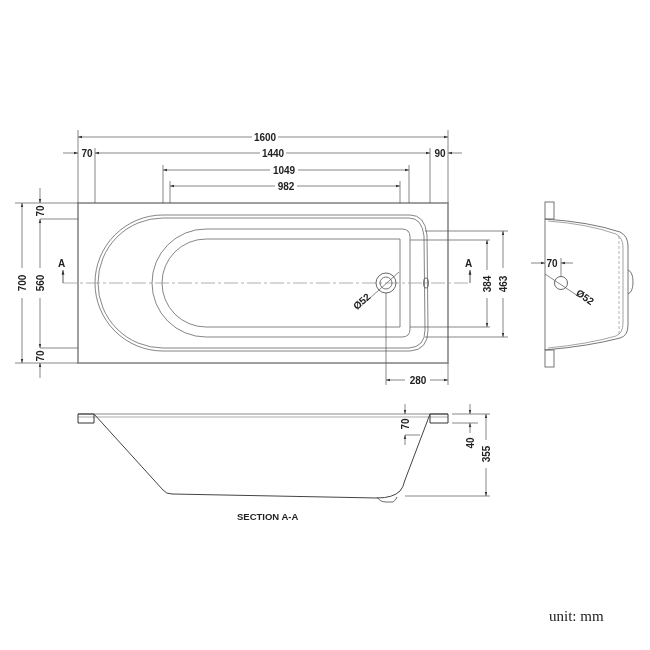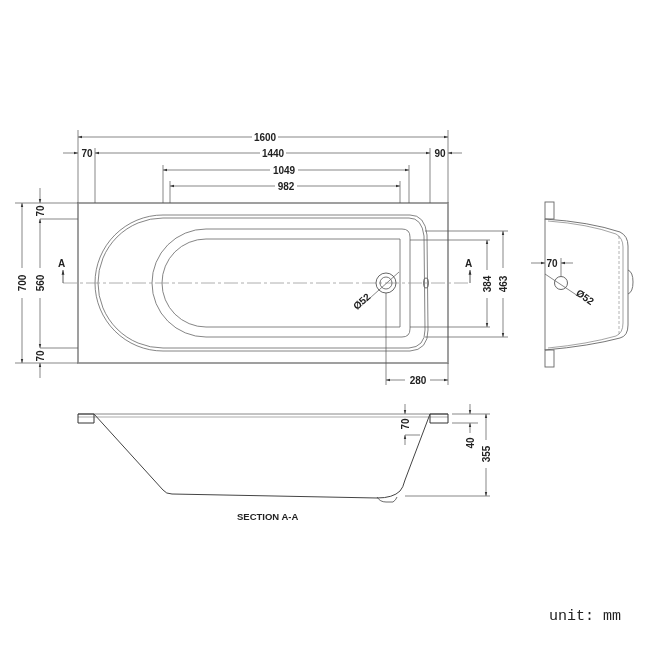--- a/index.html
+++ b/index.html
@@ -1,20 +1,20 @@
 <!DOCTYPE html>
 <html><head>
 <meta charset="utf-8">
 <style>
   html,body{margin:0;padding:0;background:#ffffff;}
   body{width:650px;height:650px;position:relative;overflow:hidden;font-family:"Liberation Sans",sans-serif;}
   #drawing{position:absolute;left:0;top:0;width:650px;height:650px;}
   .dimtxt{font-family:"Liberation Sans",sans-serif;font-weight:bold;font-size:10px;fill:#222;}
   .caption{font-family:"Liberation Sans",sans-serif;font-weight:bold;font-size:9.5px;fill:#222;}
-  .unit{position:absolute;left:549px;top:608px;font-family:Liberation Mono, monospace;font-size:15px;color:#222;}
+  .unit{position:absolute;left:549px;top:608px;font-family:Liberation Serif, serif;font-size:15px;color:#222;}
 </style>
 </head>
 <body>
 
 <svg id="drawing" viewBox="0 0 650 650" xmlns="http://www.w3.org/2000/svg">
   <defs>
     <marker id="arr" viewBox="0 0 10 10" refX="10" refY="5" markerWidth="6" markerHeight="6" orient="auto-start-reverse">
       <path d="M0,2 L10,5 L0,8 z" fill="#333"></path>
     </marker>
   </defs>

